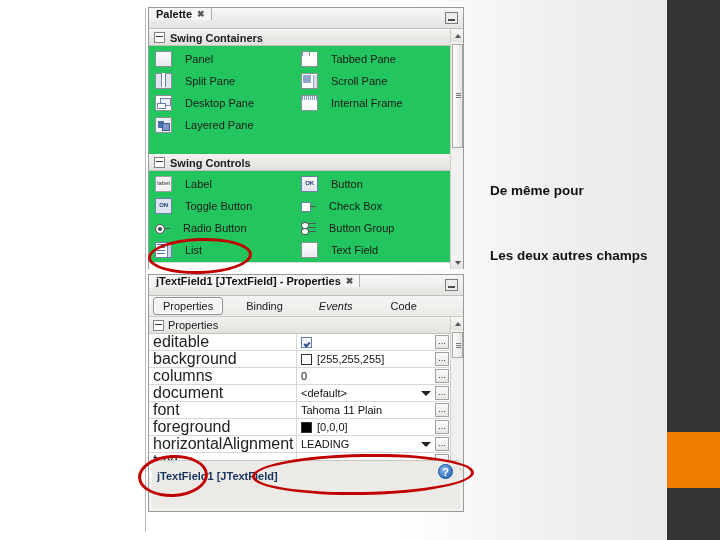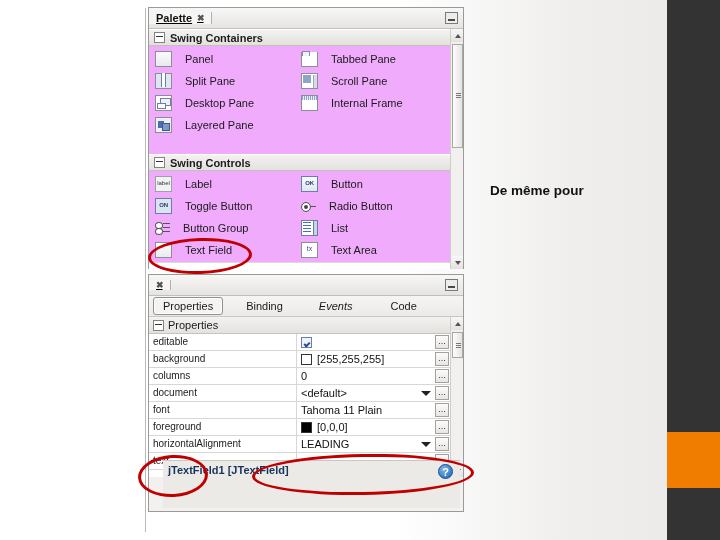--- a/index.html
+++ b/index.html
@@ -15,39 +15,39 @@
   .orange-block{position:absolute;left:667px;top:432px;width:53px;height:56px;background:#f07d00;}
   
   .left-rule{position:absolute;left:145px;top:8px;width:1px;height:524px;background:#b9b9b9;}
 
   
   .palette{
     position:absolute;left:148px;top:7px;width:316px;height:262px;
     background:#f2f1f0;border:1px solid #9a9a9a;box-sizing:border-box;
   }
   .win-titlebar{
-    height:21px;display:flex;align-items:center;
+    height:21px;display:flex;align-items:flex-start;
     background:linear-gradient(to bottom,#f7f7f6,#e6e4e1);
-    border-bottom:1px solid #bfbfbf;box-sizing:border-box;position:relative;text-decoration:underline;
+    border-bottom:1px solid #bfbfbf;box-sizing:border-box;position:relative;
   }
   .tab-chip{
     display:flex;align-items:center;gap:5px;padding:0 7px;
     background:#f6f5f4;border-right:1px solid #b0b0b0;
     font-size:11px;font-weight:bold;color:#111;
     box-shadow:inset 0 -2px 0 #f6f5f4;
   }
   .tab-chip .xicon{font-size:9px;color:#555;letter-spacing:-1px;}
   .titlebar-fill{flex:1;background:linear-gradient(to bottom,#f4f3f2,#dedcd9);}
   .min-btn{
     width:13px;height:12px;align-self:center;margin-right:5px;
     border:1px solid #7a7a7a;background:#edecea;position:relative;box-sizing:border-box;
   }
   .min-btn:after{content:"";position:absolute;left:2px;right:2px;bottom:2px;height:2px;background:#4a4a4a;}
 
-  .pal-body{position:relative;height:240px;background:#f0abfc;overflow:hidden;}
+  .pal-body{position:relative;height:240px;background:#22c55e;overflow:hidden;}
 
   .section-hdr{
     display:flex;align-items:center;gap:5px;
     height:17px;padding-left:5px;
     background:linear-gradient(to bottom,#f3f2f0,#e3e1de);
     border-top:1px solid #ffffff;border-bottom:1px solid #c3c1be;
     font-size:11px;font-weight:bold;color:#1b1b1b;box-sizing:border-box;
   }
   .expander{
     width:9px;height:9px;border:1px solid #828282;background:#fff;
@@ -127,42 +127,42 @@
   .ptab.b3{margin-left:18px;font-style:italic;}
   .ptab.b4{margin-left:20px;}
 
   .props-body{position:relative;height:160px;background:#fff;overflow:hidden;}
   .prop-section{
     display:flex;align-items:center;gap:4px;height:17px;padding-left:4px;
     background:linear-gradient(to bottom,#f3f2f0,#e4e2df);
     border-bottom:1px solid #c6c4c1;font-size:11px;color:#1a1a1a;box-sizing:border-box;
   }
   .prow{display:flex;height:17px;border-bottom:1px solid #d9d7d4;box-sizing:border-box;}
-  .pname{width:148px;padding-left:4px;font-size:10px;color:#222;line-height:16px;border-right:1px solid #d9d7d4;box-sizing:border-box;background:#fff;}
+  .pname{width:148px;padding-left:4px;font-size:16px;color:#222;line-height:16px;border-right:1px solid #d9d7d4;box-sizing:border-box;background:#fff;}
   .pval{flex:1;display:flex;align-items:center;gap:5px;padding-left:4px;font-size:11px;color:#111;position:relative;box-sizing:border-box;background:#fff;}
   .dots{
     position:absolute;right:14px;top:1px;width:14px;height:14px;
     border:1px solid #a3a19e;background:linear-gradient(to bottom,#fbfbfa,#e8e6e3);
     font-size:9px;line-height:10px;text-align:center;color:#333;box-sizing:border-box;
   }
   .chk{width:11px;height:11px;border:1px solid #6b7ea8;background:#eef3fb;position:relative;box-sizing:border-box;}
   .chk:after{content:"";position:absolute;left:2px;top:4px;width:4px;height:2px;border-left:2px solid #2b4d8c;border-bottom:2px solid #2b4d8c;transform:rotate(-45deg);}
   .swatch{width:11px;height:11px;border:1px solid #333;box-sizing:border-box;}
   .swatch.white{background:#fff;}
   .swatch.black{background:#000;}
   .cbarrow{position:absolute;right:32px;top:6px;width:0;height:0;border-left:5px solid transparent;border-right:5px solid transparent;border-top:5px solid #222;}
 
   .props-scroll{position:absolute;right:0;top:0;width:13px;height:160px;background:#f1f0ee;border-left:1px solid #cfcdca;box-sizing:border-box;}
   .ps-thumb{position:absolute;left:1px;top:15px;width:11px;height:26px;background:linear-gradient(to right,#fdfdfd,#e6e4e1);border:1px solid #a9a7a4;box-sizing:border-box;}
   .ps-thumb:after{content:"";position:absolute;left:3px;top:10px;width:5px;height:1px;background:#777;box-shadow:0 2px 0 #777,0 4px 0 #777;}
 
   .props-status{
-    position:absolute;left:14px;right:3px;top:185px;height:48px;
+    position:absolute;left:3px;right:3px;top:185px;height:48px;
     background:#eceae7;border-top:1px solid #c9c7c4;
-    font-size:11px;font-weight:bold;color:#16335c;padding:3px 0 0 5px;box-sizing:border-box;
+    font-size:11px;font-weight:bold;color:#16335c;padding:9px 0 0 5px;box-sizing:border-box;
   }
   .help-icon{
     position:absolute;right:7px;top:3px;width:15px;height:15px;border-radius:50%;
     background:radial-gradient(circle at 35% 30%,#7fb3e8,#1c63b5);
     color:#fff;font-size:11px;font-weight:bold;text-align:center;line-height:15px;
     border:1px solid #0d4a91;box-sizing:border-box;
   }
 
   
   .ann{position:absolute;color:#111;font-size:13.5px;font-weight:bold;white-space:nowrap;}
@@ -234,20 +234,24 @@
           <span class="ic ic-label">label</span>
           <span class="lbl">Label</span>
         </div>
         <div class="cell">
           <span class="ic ic-button">OK</span>
           <span class="lbl">Button</span>
         </div>
         <div class="cell">
           <span class="ic ic-toggle">ON</span>
           <span class="lbl">Toggle Button</span>
+        </div>
+        <div class="cell">
+          <span class="ic ic-check"></span>
+          <span class="lbl">Check Box</span>
         </div>
         <div class="cell">
           <span class="ic ic-radio"></span>
           <span class="lbl">Radio Button</span>
         </div>
         <div class="cell">
           <span class="ic ic-bgroup">
               <i class="bar"></i>
             </span>
           <span class="lbl">Button Group</span>
@@ -277,20 +281,21 @@
             <i class="tri-down"></i>
           </div>
       </div>
     </div>
   </div>
 
   <div class="props">
 
     <div class="win-titlebar">
       <div class="tab-chip">
+        <span>jTextField1 [JTextField] - Properties</span>
         <span class="xicon">✖</span>
       </div>
       <div class="titlebar-fill"></div>
       <div class="min-btn"></div>
     </div>
 
     <div class="props-tabs">
       <div class="ptab sel">Properties</div>
       <div class="ptab b2">Binding</div>
       <div class="ptab b3">Events</div>
@@ -383,18 +388,19 @@
       </div>
     </div>
 
     <div class="props-status">
       <span>jTextField1 [JTextField]</span>
       <span class="help-icon">?</span>
     </div>
   </div>
 
   <div class="ann" style="left:490px;top:183px;">De même pour</div>
+  <div class="ann" style="left:490px;top:248px;">Les deux autres champs</div>
 
   <div class="ell" style="left:148px;top:238px;width:98px;height:30px;transform:rotate(-2deg);"></div>
   <div class="ell" style="left:138px;top:455px;width:64px;height:36px;transform:rotate(-3deg);"></div>
   <div class="ell" style="left:252px;top:454px;width:216px;height:35px;transform:rotate(-1deg);"></div>
 
 </div>
 
 </body></html>

